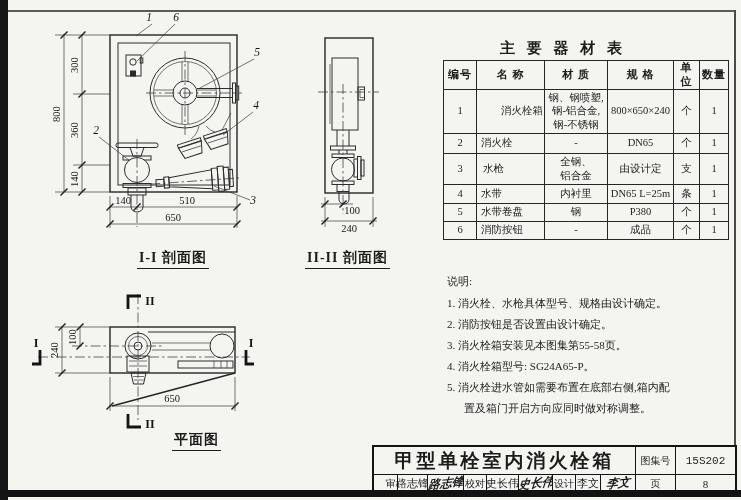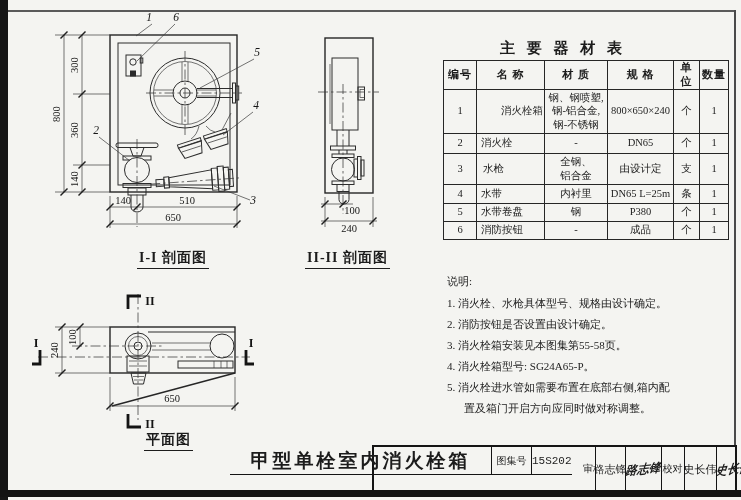--- a/index.html
+++ b/index.html
@@ -32,21 +32,21 @@
   table.equip{border-collapse:collapse;table-layout:fixed;background:transparent;}
   table.equip th,table.equip td{border:1.4px solid #262626;font-size:10.5px;text-align:center;
        vertical-align:middle;padding:0 1px;line-height:1.25;}
   table.equip th{font-weight:bold;font-size:11px;letter-spacing:1px;}
   .col-mat{white-space:pre-line;}
   
   .notes{font-size:11px;line-height:21px;}
   .notes .nh{margin-bottom:1px;}
   .notes .ni{padding-left:17px;text-indent:-17px;}
   
-  .tblock{border:2px solid #141414;box-sizing:border-box;display:flex;flex-direction:row;background:#f4f4f1;justify-content:center;}
+  .tblock{border:2px solid #141414;box-sizing:border-box;display:flex;flex-direction:column;background:#f4f4f1;}
   .tb-row{display:flex;flex:0 0 auto;}
   .tb-row1{height:27px;border-bottom:1.4px solid #141414;}
   .tb-row2{flex:1 1 auto;}
   .tb-cell{display:flex;align-items:center;justify-content:center;box-sizing:border-box;
            border-left:1.4px solid #141414;overflow:hidden;white-space:nowrap;}
   .tb-cell:first-child{border-left:none;}
   .tb-main{font-size:19px;font-weight:bold;letter-spacing:3px;}
   .tb-lab{font-size:10px;}
   .tb-val{font-size:11px;}
   .sig{font-style:italic;font-weight:bold;font-size:12px;transform:rotate(-6deg) skewX(-12deg);color:#1d1d1d;}
@@ -280,21 +280,21 @@
       <text class="dim" x="172" y="402">650</text>
     </g>
   </svg>
 
   <div class="abs" style="left:305px;top:248px;">
     <span class="cap">II-II 剖面图</span>
   </div>
   <div class="abs" style="left:137px;top:248px;">
     <span class="cap">I-I 剖面图</span>
   </div>
-  <div class="abs" style="left:144px;top:430px;">
+  <div class="abs" style="left:172px;top:430px;">
     <span class="cap">平面图</span>
   </div>
 
   <div class="abs tbl-title" style="left:443px;top:39px;width:240px;">主 要 器 材 表</div>
 
   <table class="equip abs" style="left:443px;top:60px;width:285px;">
     <colgroup>
       <col style="width:33px">
         <col style="width:68px">
         <col style="width:63px">

